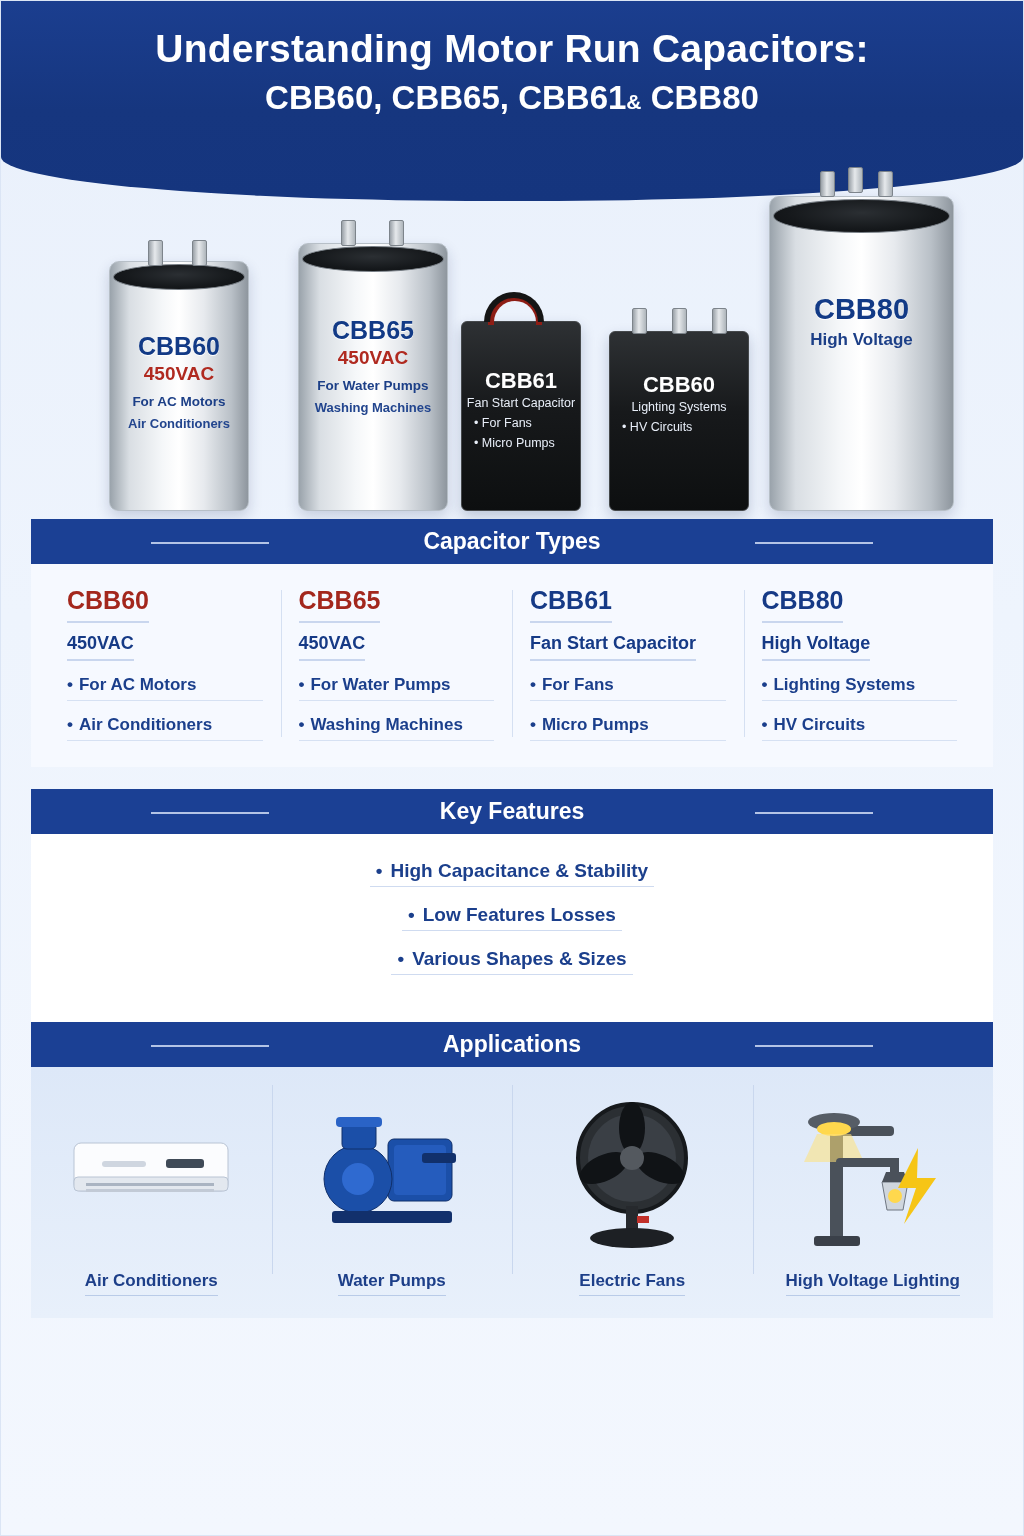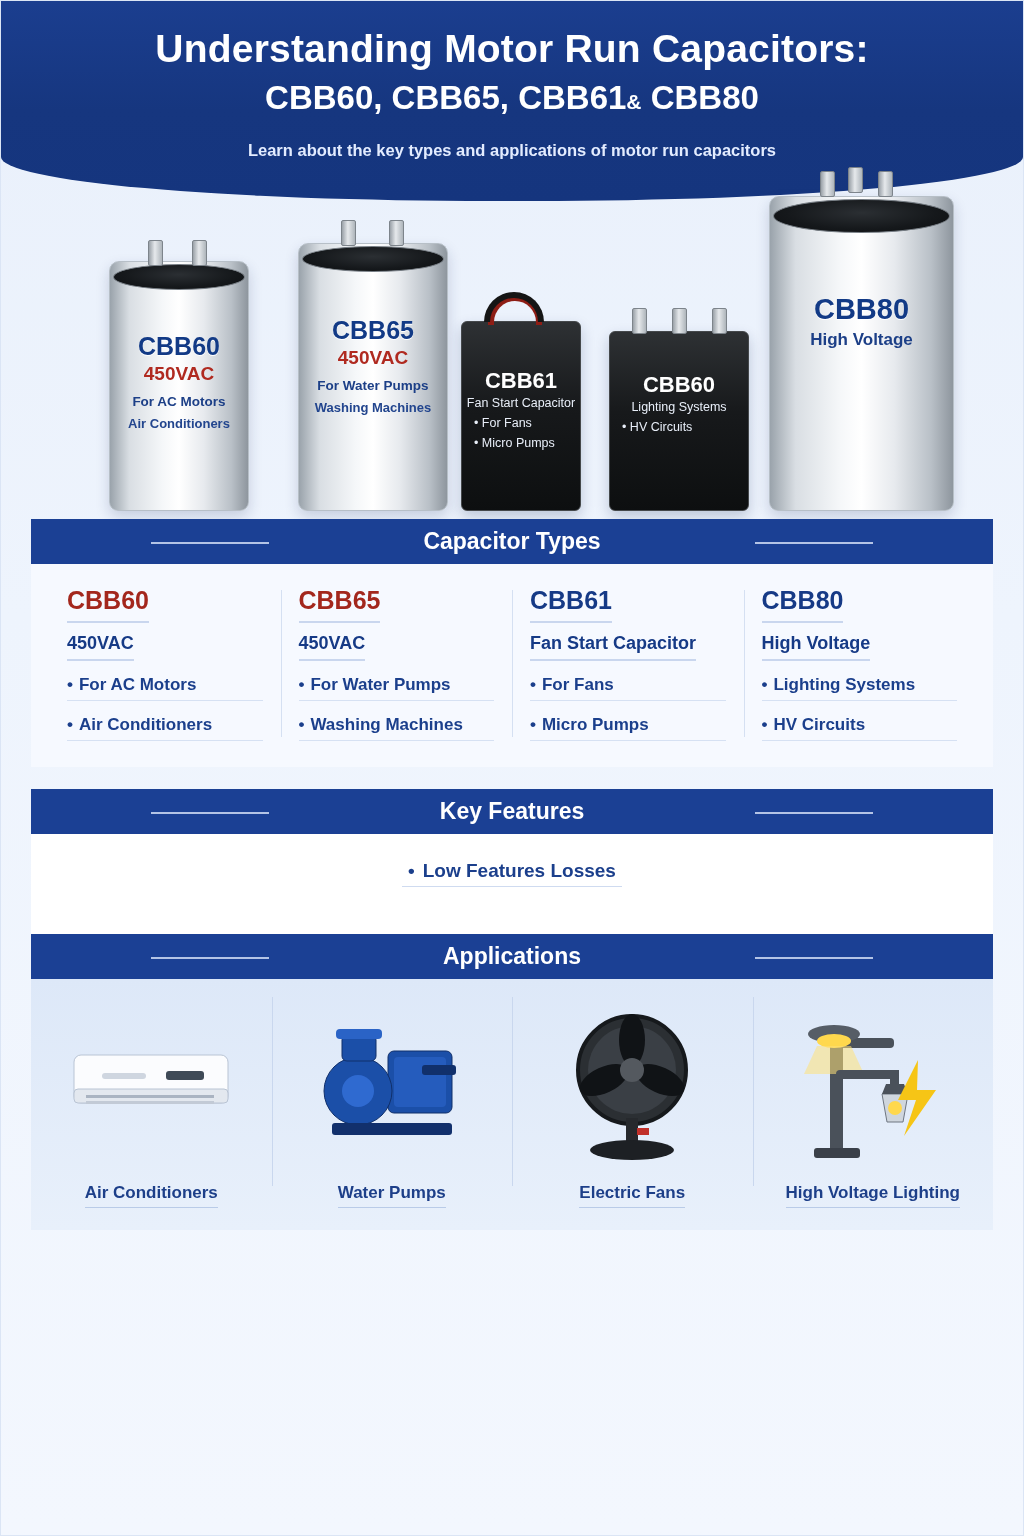--- a/index.html
+++ b/index.html
@@ -195,21 +195,20 @@
 </head>
 <body>
 
 <div class="page">
 
   <div class="header">
     <div class="title-main">Understanding Motor Run Capacitors:</div>
     <div class="title-sub">
       <span>CBB60, CBB65, CBB61</span><span class="amp">&amp;</span> <span>CBB80</span>
     </div>
-    <div class="tagline">Learn about the key types and applications of motor run capacitors</div>
   </div>
 
   <div class="hero">
 
     <div class="cap" style="left:108px;">
       <div class="can" style="width:140px;height:250px;">
         <div class="can-top"></div>
         <div class="tab" style="left:38px;top:-22px;"></div>
         <div class="tab" style="left:82px;top:-22px;"></div>
         <div class="can-label" style="top:70px;">
@@ -292,21 +291,23 @@
         <div class="type-name">CBB80</div><br>
         <div class="type-volt">High Voltage</div>
         <span class="type-li"><span class="b">•</span><span>Lighting Systems</span></span>
         <span class="type-li"><span class="b">•</span><span>HV Circuits</span></span>
       </div>
     </div>
   </div>
 
   <div class="banner" style="margin-top:22px;">Key Features</div>
   <div class="panel white features">
+    <div><span class="feat"><span class="b">•</span><span>High Capacitance &amp; Stability</span></span></div>
     <div><span class="feat"><span class="b">•</span><span>Low Features Losses</span></span></div>
+    <div><span class="feat"><span class="b">•</span><span>Various Shapes &amp; Sizes</span></span></div>
   </div>
 
   <div class="banner" style="">Applications</div>
   <div class="apps">
 
     <div class="app-cell">
       <div class="app-art">
         <svg width="170" height="90" viewBox="0 0 170 90">
           <rect x="8" y="12" width="154" height="48" rx="7" fill="#fbfcfe" stroke="#b9c4d4"></rect>
           <rect x="8" y="46" width="154" height="14" rx="4" fill="#e3e8ef" stroke="#b9c4d4"></rect>

